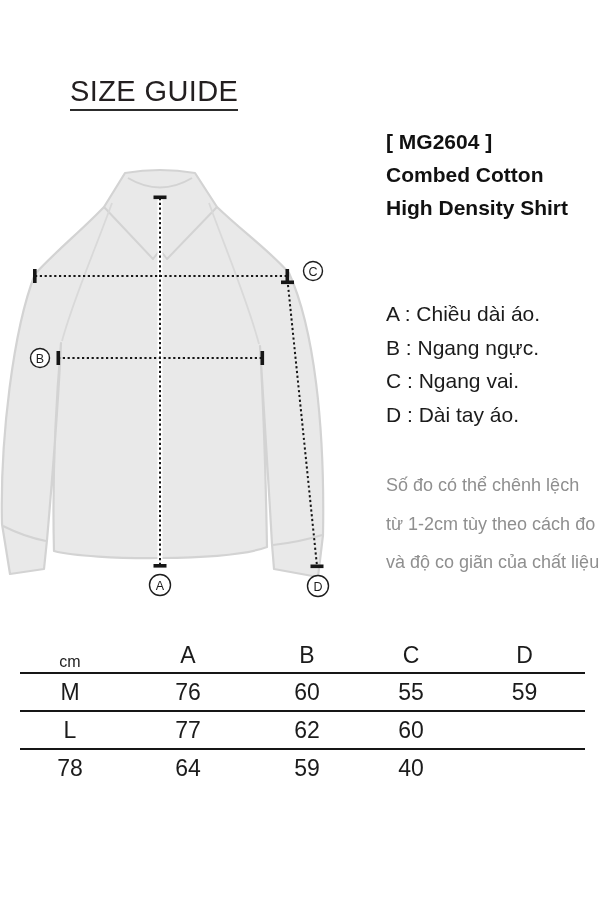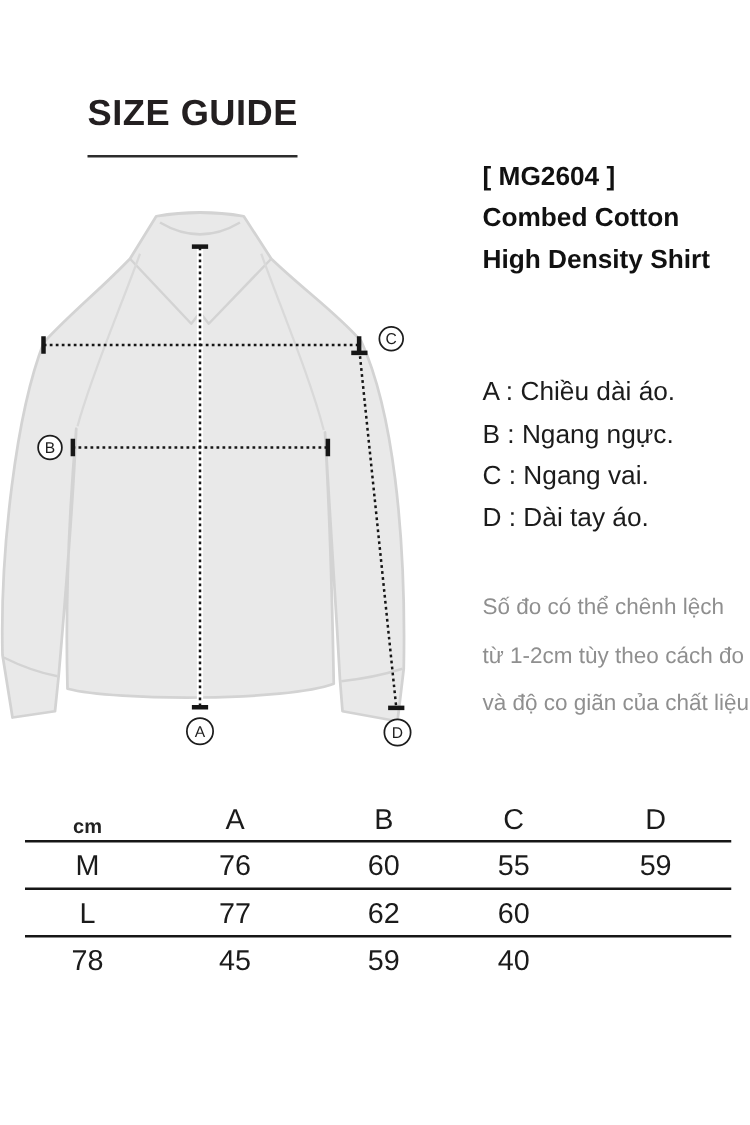--- a/index.html
+++ b/index.html
@@ -2,22 +2,22 @@
 <html><head>
 <meta charset="utf-8">
 <style>
   html,body{margin:0;padding:0;background:#ffffff;}
   .page{
     position:relative;width:600px;height:900px;background:#ffffff;overflow:hidden;
     font-family:"Liberation Sans","DejaVu Sans",sans-serif;color:#1b1b1b;
   }
   .title{
     position:absolute;left:70px;top:76px;margin:0;
-    font-size:29px;font-weight:700;letter-spacing:.4px;color:#231f20;
-    border-bottom:2px solid #2c2c2c;padding-bottom:18px;line-height:1.05;
+    font-size:29px;font-weight:400;letter-spacing:.4px;color:#231f20;
+    border-bottom:2px solid #2c2c2c;padding-bottom:3px;line-height:1.05;
   }
   .product{
     position:absolute;left:386px;top:125px;width:210px;
     font-weight:700;font-size:21px;line-height:33px;color:#111;white-space:nowrap;
   }
   .legend{
     position:absolute;left:386px;top:297px;width:210px;
     font-size:21px;line-height:33.5px;color:#1b1b1b;white-space:nowrap;
   }
   .note{
@@ -28,21 +28,21 @@
   .circle-label{font-size:12.5px;fill:#1d1d1d;font-family:"Liberation Sans","DejaVu Sans",sans-serif;}
 
   .size-table{position:absolute;left:20px;top:639px;width:565px;}
   .t-row{
     display:grid;grid-template-columns:100px 136px 102px 106px 121px;
     align-items:center;height:36px;
   }
   .t-row.header{height:33px;}
   .t-row.header,.t-row.hr{border-bottom:2px solid #161616;}
   .t-cell{text-align:center;font-size:23px;color:#1b1b1b;}
-  .t-cell.unit{font-size:16px;font-weight:700;color:#222;margin-top:12px;}
+  .t-cell.unit{font-size:16px;font-weight:400;color:#222;margin-top:12px;}
 </style>
 </head>
 <body>
 
 <div class="page">
 
   <h1 class="title">SIZE GUIDE</h1>
 
   <svg class="shirt-svg" viewBox="0 0 370 470" aria-hidden="true">
 
@@ -140,19 +140,19 @@
       <div class="t-cell">59</div>
     </div>
     <div class="t-row hr">
       <div class="t-cell">L</div>
       <div class="t-cell">77</div>
       <div class="t-cell">62</div>
       <div class="t-cell">60</div>
     </div>
     <div class="t-row">
       <div class="t-cell">78</div>
-      <div class="t-cell">45</div>
+      <div class="t-cell">64</div>
       <div class="t-cell">59</div>
       <div class="t-cell">40</div>
     </div>
   </div>
 
 </div>
 
 </body></html>

